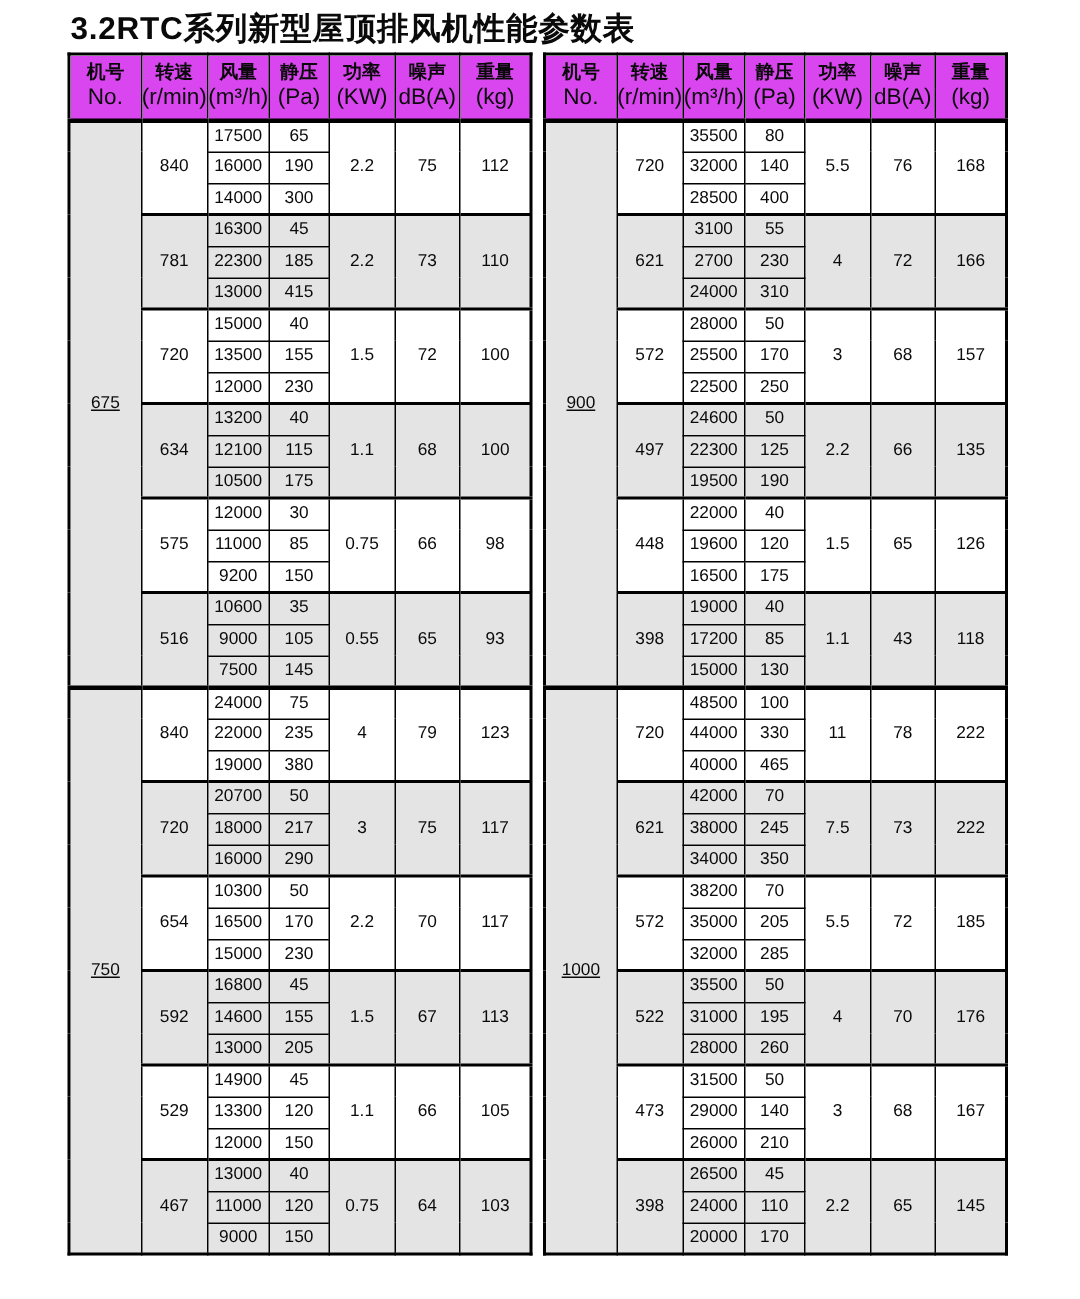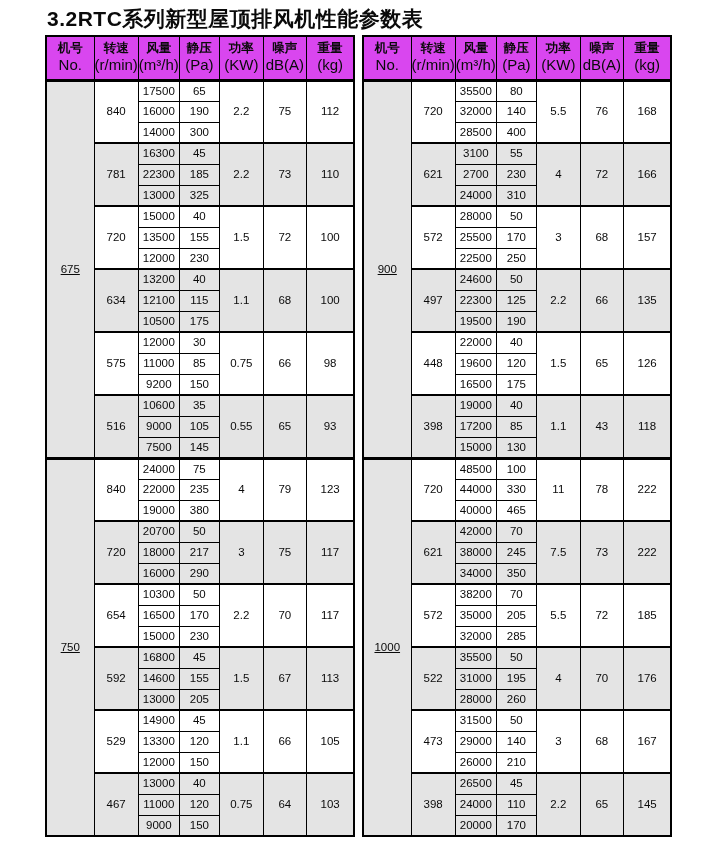--- a/index.html
+++ b/index.html
@@ -108,21 +108,21 @@
         <td rowspan="3" class="shaded">2.2</td>
         <td rowspan="3" class="shaded">73</td>
         <td rowspan="3" class="shaded">110</td>
       </tr>
       <tr>
         <td class="shaded">22300</td>
         <td class="shaded">185</td>
       </tr>
       <tr>
         <td class="shaded">13000</td>
-        <td class="shaded">325</td>
+        <td class="shaded">415</td>
       </tr>
       <tr class="group-start">
         <td rowspan="3">720</td>
         <td>15000</td>
         <td>40</td>
         <td rowspan="3">1.5</td>
         <td rowspan="3">72</td>
         <td rowspan="3">100</td>
       </tr>
       <tr>

